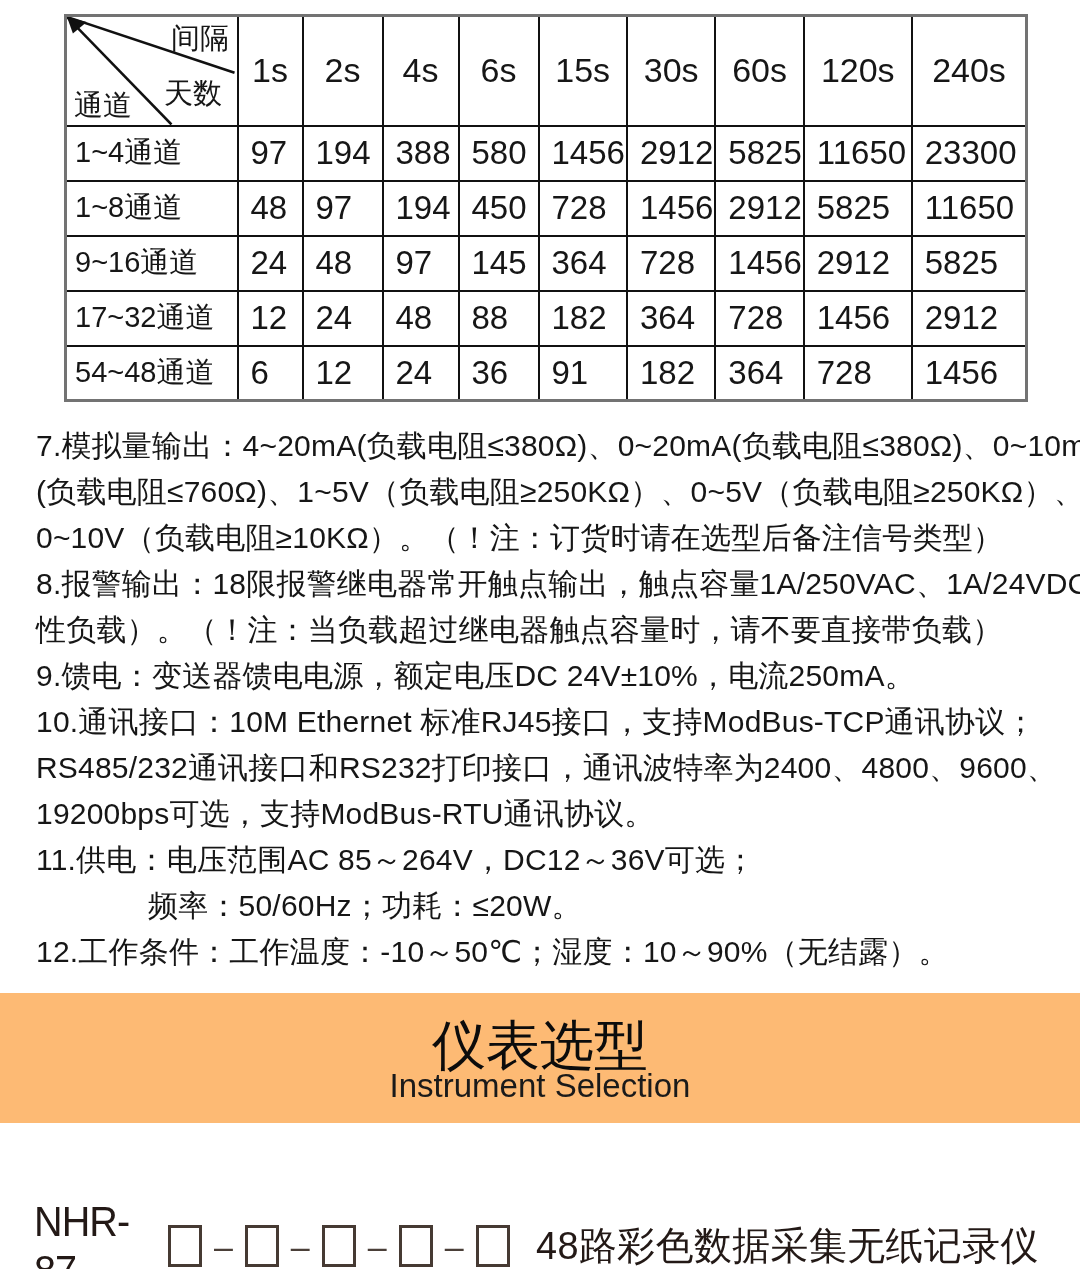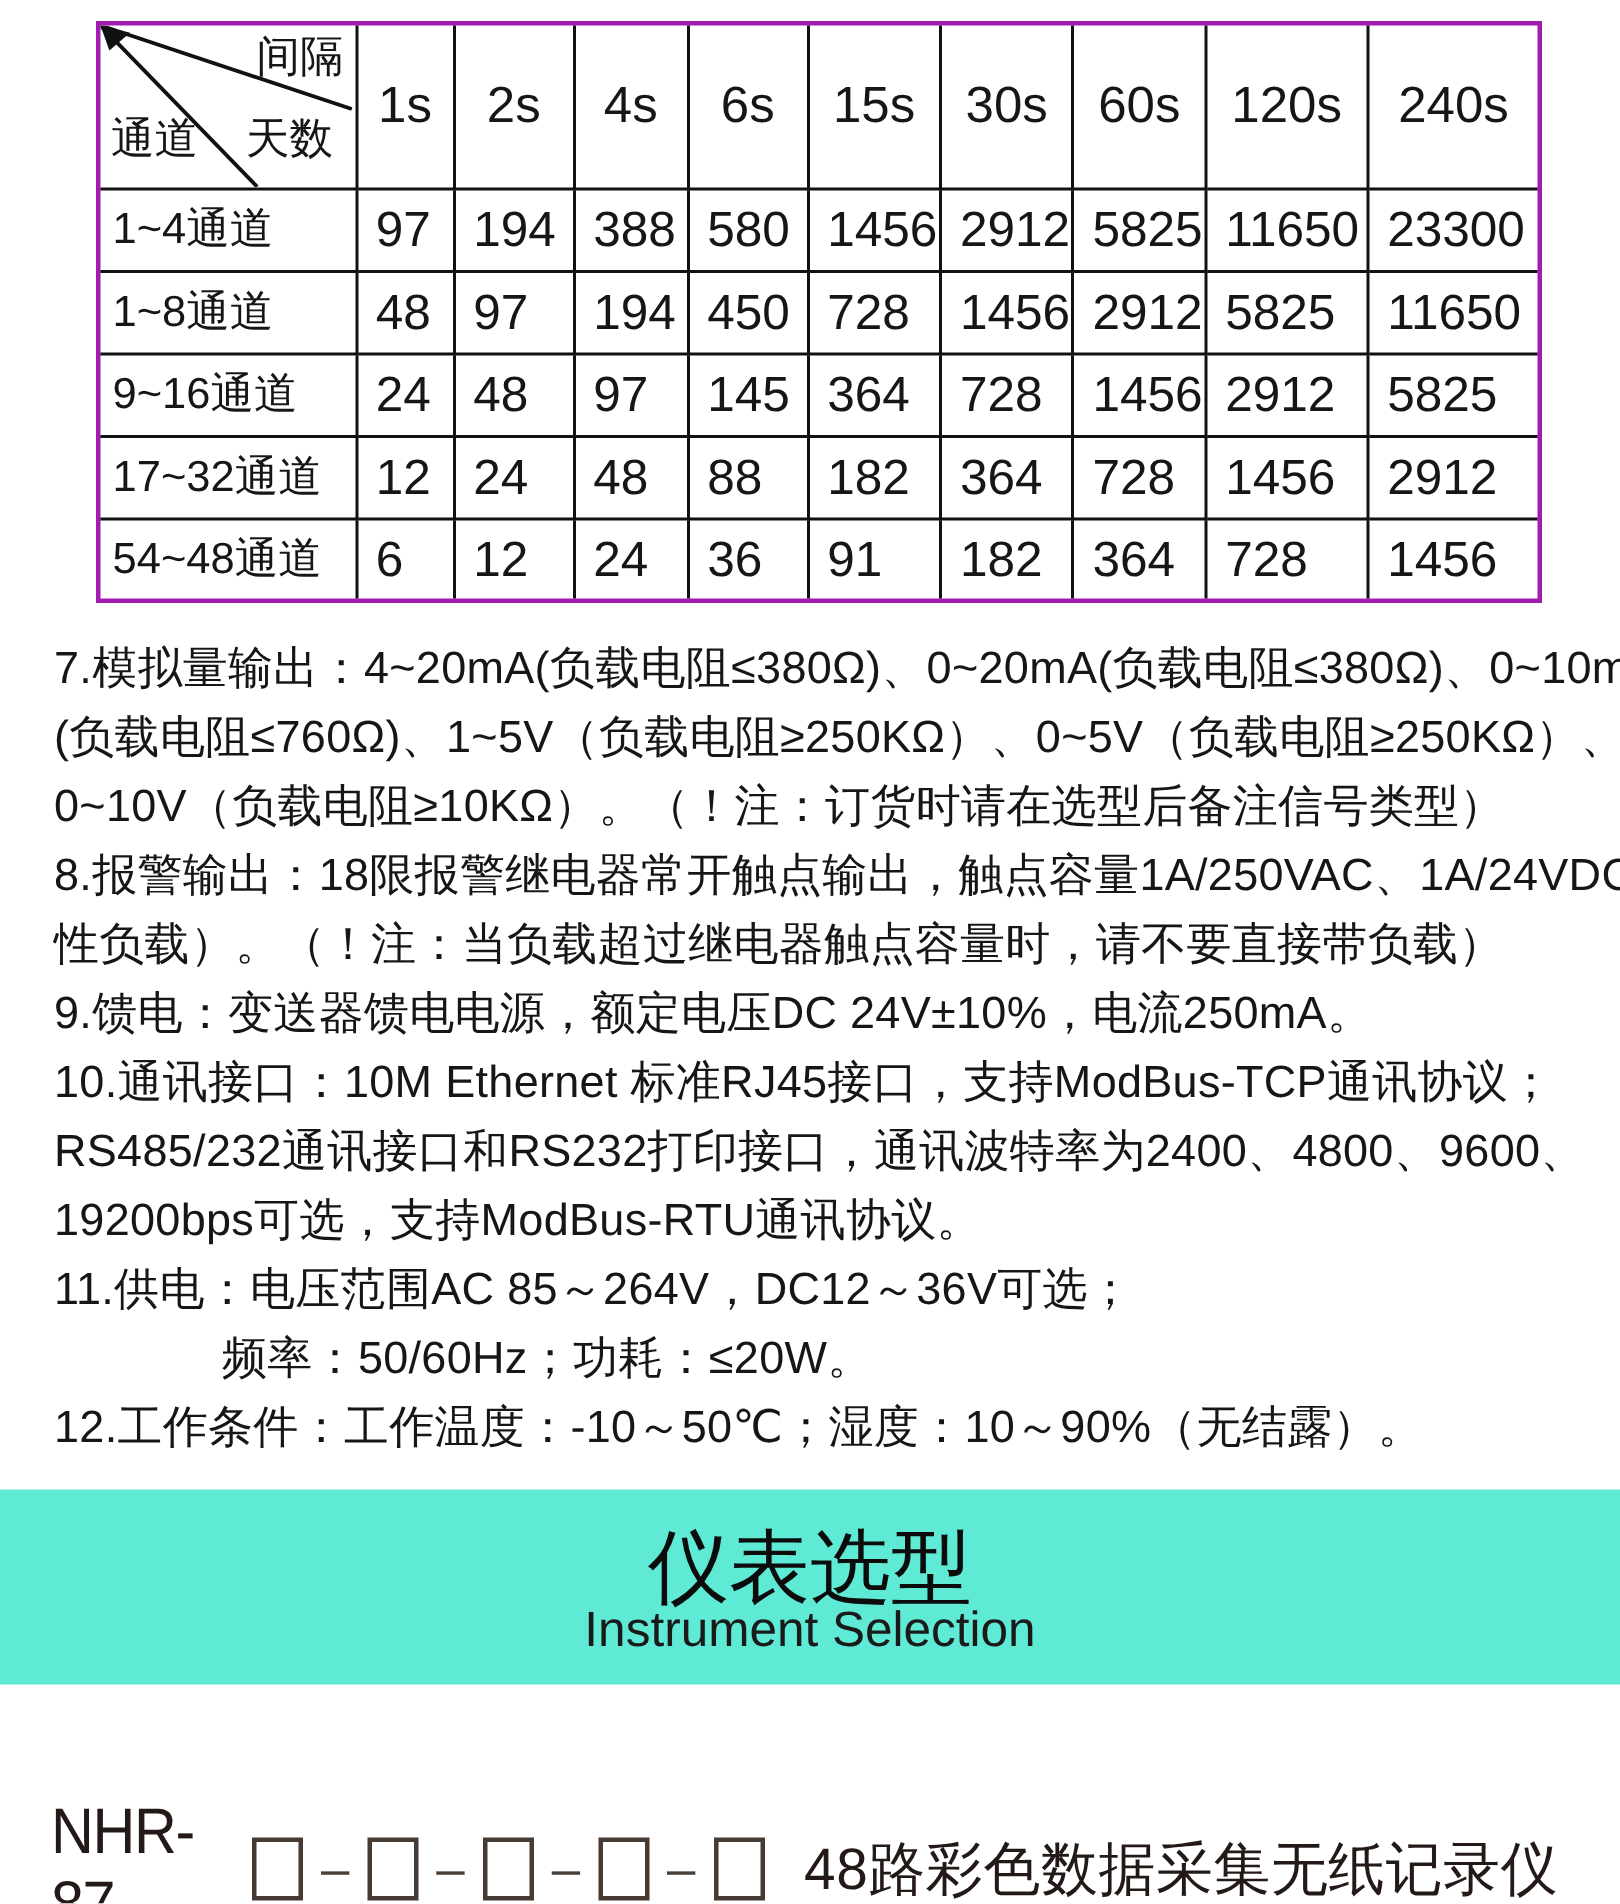--- a/index.html
+++ b/index.html
@@ -5,40 +5,40 @@
   html,body{margin:0;padding:0;background:#fff;}
   .page{
     position:relative;width:1080px;height:1269px;background:#fff;overflow:hidden;
     font-family:"Liberation Sans","DejaVu Sans",sans-serif;color:#161616;
   }
 
   
   .storage-table{
     position:absolute;left:64px;top:14px;
     border-collapse:collapse;table-layout:fixed;
-    border:3px solid #a21caf;
+    border:3px solid #737373;
   }
   .storage-table th,.storage-table td{
     border:2px solid #111;
     font-weight:normal;
     box-sizing:border-box;
     white-space:nowrap;
     overflow:hidden;
   }
   .storage-table thead th{height:110px;text-align:center;vertical-align:middle;font-size:34px;}
   .storage-table tbody tr{height:55px;}
   .storage-table tbody th{font-size:29px;text-align:left;padding-left:8px;vertical-align:middle;}
   .storage-table tbody td{font-size:33px;text-align:left;padding-left:12px;vertical-align:middle;}
 
   .corner-cell{position:relative;padding:0;}
   .corner-cell svg{position:absolute;left:0;top:0;width:100%;height:100%;display:block;}
   .corner-label{position:absolute;font-size:29px;line-height:1;color:#161616;}
   .corner-label.interval{left:104px;top:7px;}
   .corner-label.days{left:97px;top:62px;}
-  .corner-label.channel{left:7px;top:62px;}
+  .corner-label.channel{left:7px;top:74px;}
 
   
   .spec-list{position:absolute;left:36px;top:423px;width:1014px;}
   .spec-line{font-size:30px;line-height:46px;height:46px;letter-spacing:0.2px;white-space:nowrap;}
   .spec-line.indent{padding-left:112px;}
 
   
   .section-banner{
     position:absolute;left:0;top:993px;width:1080px;height:130px;
     display:flex;flex-direction:column;align-items:center;justify-content:center;
@@ -170,21 +170,21 @@
       <div class="spec-line">性负载）。（！注：当负载超过继电器触点容量时，请不要直接带负载）</div>
       <div class="spec-line">9.馈电：变送器馈电电源，额定电压DC 24V±10%，电流250mA。</div>
       <div class="spec-line">10.通讯接口：10M  Ethernet 标准RJ45接口，支持ModBus-TCP通讯协议；</div>
       <div class="spec-line">RS485/232通讯接口和RS232打印接口，通讯波特率为2400、4800、9600、</div>
       <div class="spec-line">19200bps可选，支持ModBus-RTU通讯协议。</div>
       <div class="spec-line">11.供电：电压范围AC 85～264V，DC12～36V可选；</div>
       <div class="spec-line indent">频率：50/60Hz；功耗：≤20W。</div>
       <div class="spec-line">12.工作条件：工作温度：-10～50℃；湿度：10～90%（无结露）。</div>
     </div>
 
-  <div class="section-banner" style="background: #5eead4;">
+  <div class="section-banner" style="background: #fdba74;">
     <div class="banner-title">仪表选型</div>
     <div class="banner-subtitle">Instrument Selection</div>
   </div>
 
   <div class="model-line" style="color: rgb(35, 25, 22);">
     <span class="model-prefix">NHR-87</span>
     <span class="model-boxes">
         <span class="code-box"></span>
         <span class="dash">–</span>
         <span class="code-box"></span>

